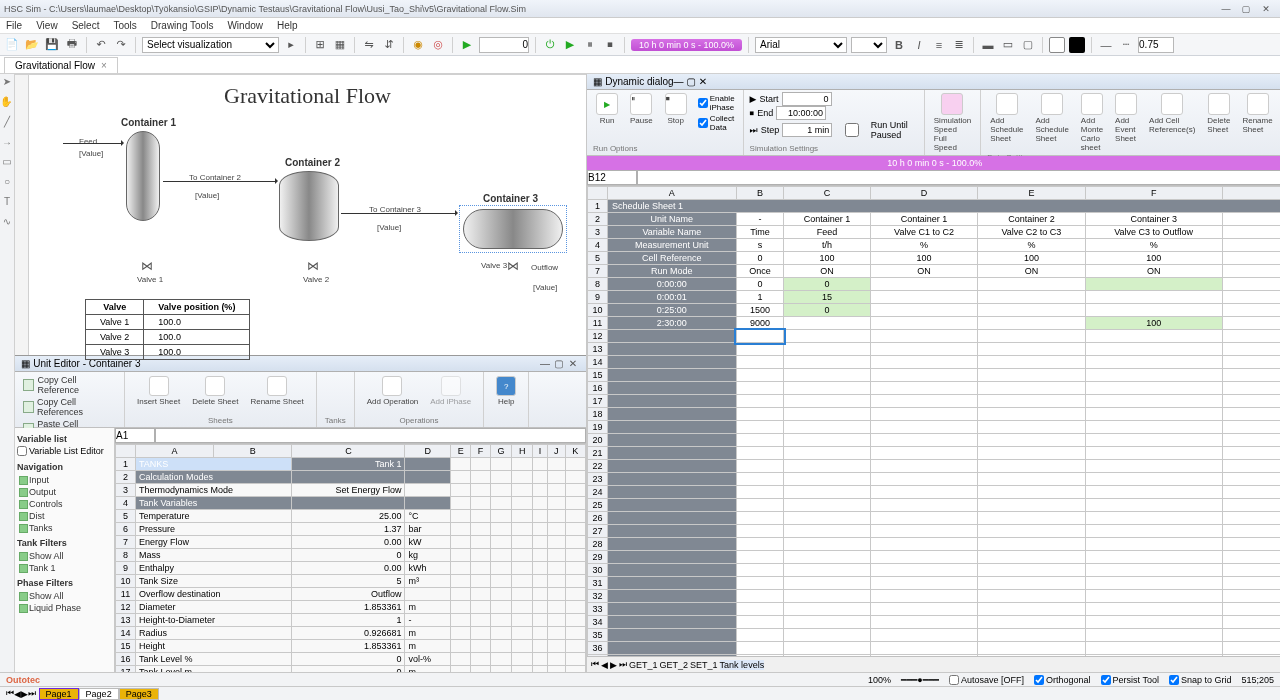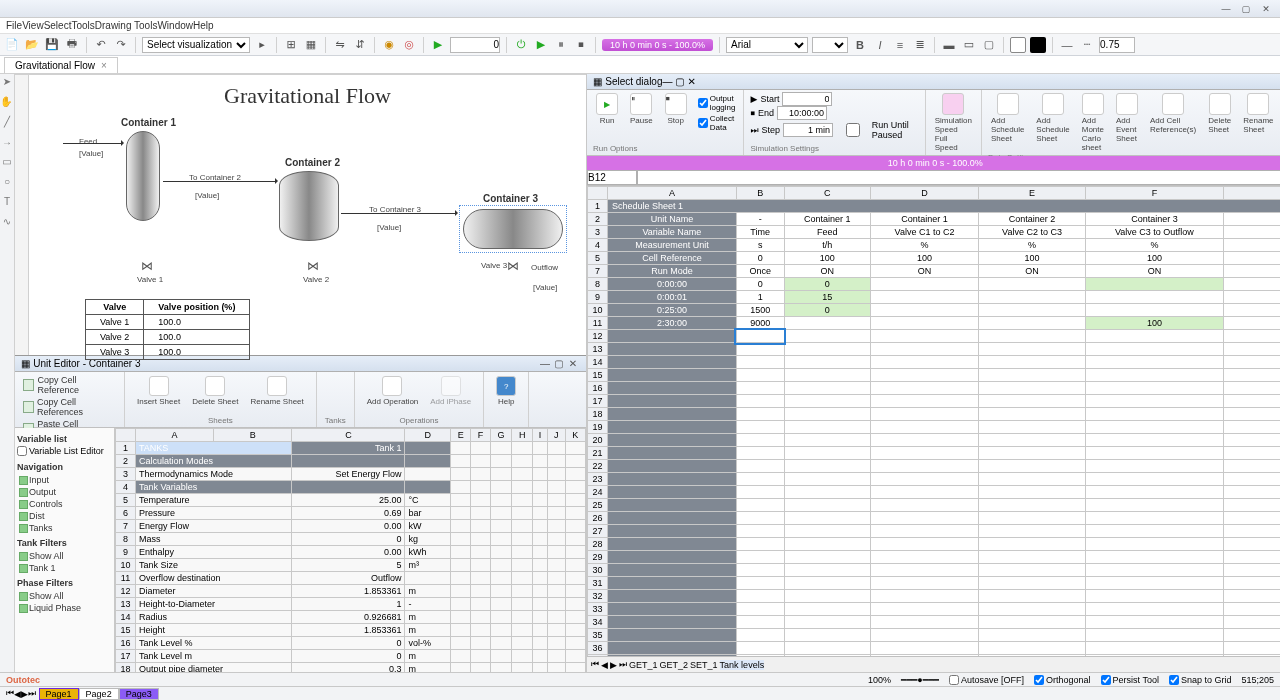--- a/index.html
+++ b/index.html
@@ -1,20 +1,20 @@
 <!DOCTYPE html>
 <html><head>
 <meta charset="utf-8">
 <style>
 * { box-sizing: border-box; margin: 0; padding: 0; }
 body { font-family: "Segoe UI", Tahoma, sans-serif; font-size: 10px; background: #fff; overflow: hidden; width: 1280px; height: 700px; position: relative; }
 .titlebar { height: 18px; background: linear-gradient(#f0f4fa,#e0e6ef); display: flex; align-items: center; padding: 0 4px; font-size: 9px; color: #555; border-bottom: 1px solid #ccc; }
 .titlebar .spacer { flex: 1; }
 .titlebar .winbtns span { display:inline-block; width:20px; text-align:center; color:#555; }
-.menubar { height: 16px; display: flex; align-items: center; padding: 0 6px; font-size: 10px; border-bottom: 1px solid #e0e0e0; }
+.menubar { height: 16px; display: flex; align-items: center; padding: 0 6px; font-size: 10px; gap: 14px; border-bottom: 1px solid #e0e0e0; }
 .menubar span { color:#333; }
 .toolbar { height: 22px; background: #f5f6f8; border-bottom: 1px solid #d0d4da; display: flex; align-items: center; gap: 4px; padding: 0 4px; }
 .toolbar .ico { width: 16px; height: 16px; display: inline-flex; align-items: center; justify-content: center; color: #555; font-size: 11px; border-radius: 2px; }
 .toolbar .sep { width: 1px; height: 16px; background: #d0d0d0; margin: 0 2px; }
 .toolbar select, .toolbar input { font-size: 10px; height: 16px; border: 1px solid #b8b8b8; background: #fff; }
 .green-pill { background: linear-gradient(#d671e5,#c14fd4); color: #fff; font-size: 9px; padding: 1px 8px; border-radius: 3px; }
 .tabstrip { height: 18px; display: flex; align-items: center; padding: 0 4px; border-bottom: 1px solid #d0d0d0; }
 .tabstrip .tab { padding: 2px 10px; font-size: 10px; background: #fff; border: 1px solid #ccc; border-bottom: none; margin-right: 2px; }
 .tabstrip .tab .x { margin-left: 6px; color:#888; }
 .main-area { position: absolute; top: 74px; left: 0; right: 0; bottom: 28px; display: flex; }
@@ -97,20 +97,21 @@
 .pagestrip { position:absolute; bottom:0; left:0; right:0; height:14px; background:#f2f3f5; border-top:1px solid #c8c8c8; font-size:9px; display:flex; align-items:center; padding:0 6px; }
 .statusbar .brand { color:#d64; font-weight:600; }
 .statusbar .spacer,.pagestrip .spacer{flex:1;}
 .chk{display:inline-flex;align-items:center;gap:2px;}
 .chk input{width:10px;height:10px;}
 </style>
 </head>
 <body>
 
 <div class="titlebar">
+  <span>HSC Sim - C:\Users\laumae\Desktop\Työkansio\GSIP\Dynamic Testaus\Gravitational Flow\Uusi_Tao_Shi\v5\Gravitational Flow.Sim</span>
   <span class="spacer"></span>
   <span class="winbtns"><span>—</span><span>▢</span><span>✕</span></span>
 </div>
 
 <div class="menubar">
   <span>File</span>
   <span>View</span>
   <span>Select</span>
   <span>Tools</span>
   <span>Drawing Tools</span>
@@ -120,21 +121,21 @@
 
 <div class="toolbar">
   <span class="ico">📄</span>
   <span class="ico">📂</span>
   <span class="ico">💾</span>
   <span class="ico">🖶</span>
   <span class="sep"></span>
   <span class="ico">↶</span>
   <span class="ico">↷</span>
   <span class="sep"></span>
-  <select style="width:108px" title="Select visualization"><option>Select visualization</option></select>
+  <select style="width:137px" title="Select visualization"><option>Select visualization</option></select>
   <span class="ico">▸</span>
   <span class="sep"></span>
   <span class="ico">⊞</span>
   <span class="ico">▦</span>
   <span class="sep"></span>
   <span class="ico">⇋</span>
   <span class="ico">⇵</span>
   <span class="sep"></span>
   <span class="ico" style="color:#c80">◉</span>
   <span class="ico" style="color:#c44">◎</span>
@@ -142,21 +143,21 @@
   <span class="ico" style="color:#2a2">▶</span>
   <input type="text" style="width: 50px; text-align: right;" value="0">
   <span class="sep"></span>
   <span class="ico" style="color:#2a2">⏻</span>
   <span class="ico" style="color:#2a2">▶</span>
   <span class="ico">⏸</span>
   <span class="ico">⏹</span>
   <span class="sep"></span>
   <span class="green-pill">10 h 0 min 0 s - 100.0%</span>
   <span class="sep"></span>
-  <select style="width:82px"><option>Arial</option></select>
+  <select style="width:92px"><option>Arial</option></select>
   <select style="width:36px"><option></option></select>
   <span class="ico">
       <b>B</b>
     </span>
   <span class="ico">
       <i>I</i>
     </span>
   <span class="ico">≡</span>
   <span class="ico">≣</span>
   <span class="sep"></span>
@@ -359,20 +360,24 @@
           <div class="item">Dist</div>
           <div class="item">Tanks</div>
           <div class="hdr">Tank Filters</div>
           <div class="item">Show All</div>
           <div class="item">Tank 1</div>
           <div class="hdr">Phase Filters</div>
           <div class="item">Show All</div>
           <div class="item">Liquid Phase</div>
         </div>
         <div class="ue-sheet">
+          <div class="cell-bar">
+            <input style="width: 40px;" value="A1">
+            <input style="flex: 1 1 0%;">
+          </div>
           <div class="ue-grid">
             <table id="ue-table">
                 <tbody>
                   <tr>
                     <th class="rownum"></th>
                     <th>A</th>
                     <th>B</th>
                     <th>C</th>
                     <th>D</th>
                     <th>E</th>
@@ -444,21 +449,21 @@
                     <td></td>
                     <td></td>
                     <td></td>
                     <td></td>
                     <td></td>
                     <td></td>
                   </tr>
                   <tr>
                     <td class="rownum">6</td>
                     <td class="" colspan="2" style="">Pressure</td>
-                    <td class="" style="text-align:right">0.69</td>
+                    <td class="" style="text-align:right">1.37</td>
                     <td class="">bar</td>
                     <td></td>
                     <td></td>
                     <td></td>
                     <td></td>
                     <td></td>
                     <td></td>
                     <td></td>
                   </tr>
                   <tr>
@@ -636,42 +641,42 @@
 
         </div>
       </div>
     </div>
   </div>
 
   <div class="right-col">
     <div style="display:flex;flex:1;overflow:hidden">
     <div style="flex:1;display:flex;flex-direction:column;overflow:hidden">
       <div class="dd-title">
-        <span>▦</span>&nbsp;<span>Select dialog</span>
+        <span>▦</span>&nbsp;<span>Dynamic dialog</span>
         <span class="spacer"></span><span>—</span>&nbsp;<span>▢</span>&nbsp;<span>✕</span>
       </div>
       <div class="dd-ribbon">
         <div class="grp">
           <div class="row">
             <div class="btn">
                   <div class="ic" style="color:#2a2;text-align:center;line-height:22px">▶</div>
                   <span>Run</span>
                 </div>
             <div class="btn">
                   <div class="ic">⏸</div>
                   <span>Pause</span>
                 </div>
             <div class="btn">
                   <div class="ic">⏹</div>
                   <span>Stop</span>
                 </div>
             <div style="display:flex;flex-direction:column;gap:2px;padding:2px">
               <label class="chk">
                     <input type="checkbox" checked="" style="">
-                    <span>Output logging</span>
+                    <span>Enable iPhase</span>
                   </label>
               <label class="chk">
                     <input type="checkbox" checked="" style="">
                     <span>Collect Data</span>
                   </label>
             </div>
           </div>
           <div class="lbl">Run Options</div>
         </div>
         <div class="grp">
@@ -1126,21 +1131,21 @@
     </div>
 
     </div>
   </div>
 </div>
 
 <div class="pagestrip">
   <span>⏮</span><span>◀</span><span>▶</span><span>⏭</span>&nbsp;
   <span class="t" style="padding:0 6px;background:#eab308;border:1px solid #6d28d9">Page1</span>
   <span class="t" style="padding:0 6px;background:#fff;border:1px solid #bbb">Page2</span>
-  <span class="t" style="padding:0 6px;background:#8b5cf6;border:1px solid #bbb">Page3</span>
+  <span class="t" style="padding:0 6px;background:#eab308;border:1px solid #bbb">Page3</span>
 </div>
 
 <div class="statusbar">
   <span class="brand">Outotec</span>
   <span class="spacer"></span>
   <span>100%</span>
   <span>━━━●━━━</span>
   <label class="chk">
       <input type="checkbox" style="">
       <span>Autosave [OFF]</span>

